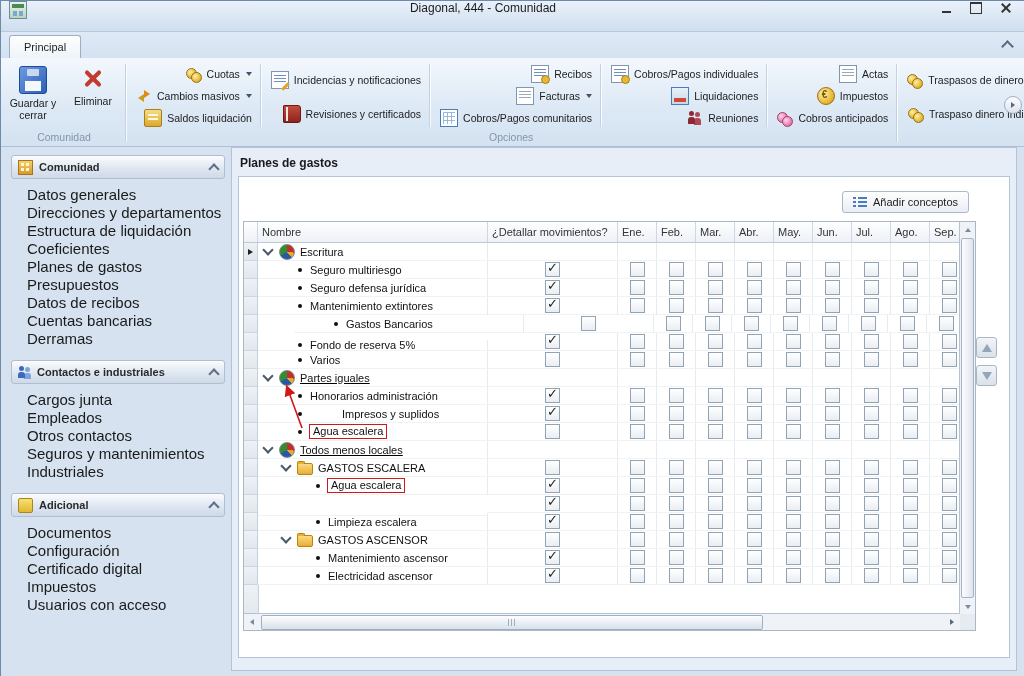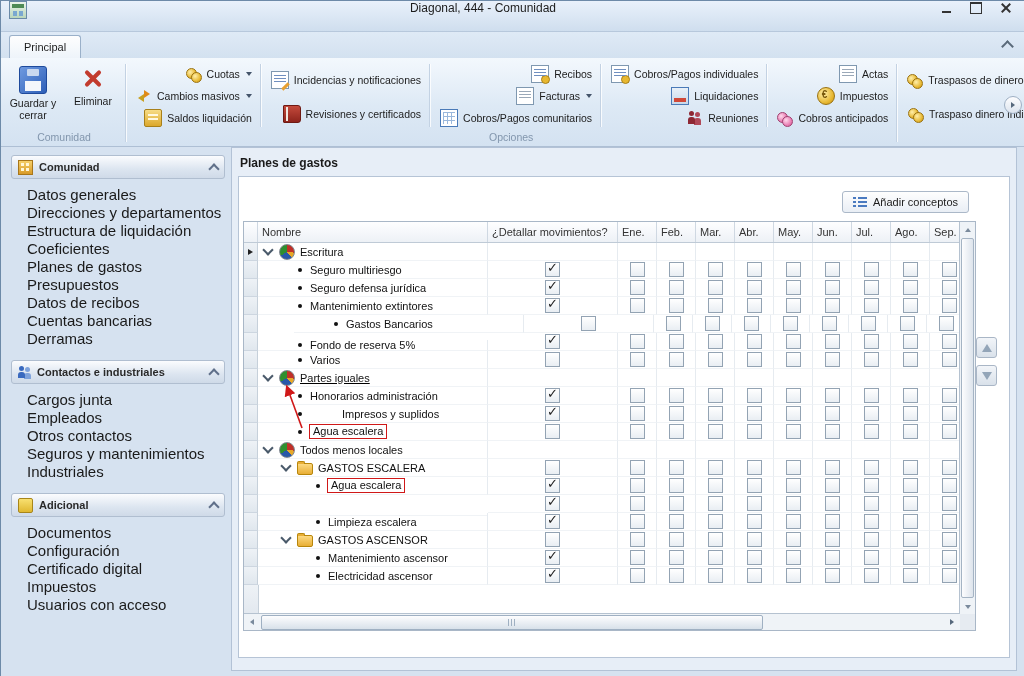--- a/index.html
+++ b/index.html
@@ -729,21 +729,21 @@
                   </div>
                   <div class="gcell cell-month">
                     <span class="cb"></span>
                   </div>
                   <div class="gcell cell-month">
                     <span class="cb"></span>
                   </div>
                 </div>
                 <div class="grow">
                   <div class="gcell cell-ind"></div>
-                  <div class="gcell cell-name" style="padding-left: 4px;">
+                  <div class="gcell cell-name" style="padding-left: 4px; text-decoration: underline;">
                     <span class="tree-chevron"></span>
                     <span class="tree-icon pie-chart-icon"></span>
                     <span class="row-label">Todos menos locales</span>
                   </div>
                   <div class="gcell cell-det"></div>
                   <div class="gcell cell-month"></div>
                   <div class="gcell cell-month"></div>
                   <div class="gcell cell-month"></div>
                   <div class="gcell cell-month"></div>
                   <div class="gcell cell-month"></div>

